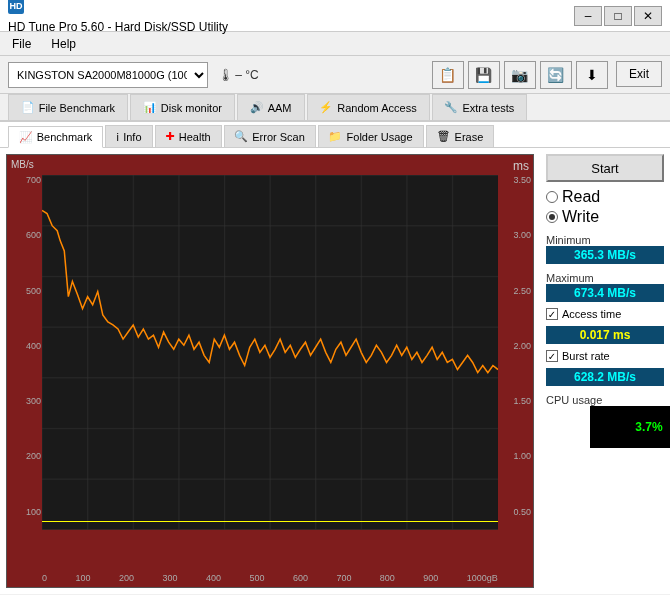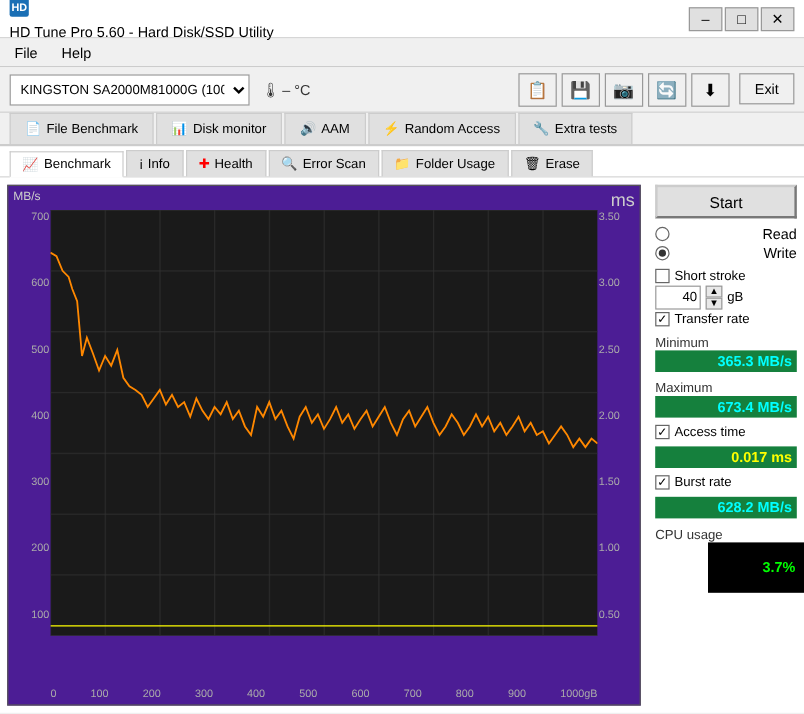--- a/index.html
+++ b/index.html
@@ -24,49 +24,49 @@
     .nav-tabs { background: #f0f0f0; border-bottom: 2px solid #ccc; padding: 0 8px; }
     .nav-row { display: flex; gap: 0; }
     .nav-tab { display: flex; align-items: center; gap: 4px; padding: 4px 12px; cursor: pointer; border: 1px solid #ccc; border-bottom: none; background: #e0e0e0; margin-right: 2px; font-size: 11px; height: 26px; }
     
     .sub-tabs { display: flex; gap: 0; padding: 0 8px; background: white; border-bottom: 1px solid #ccc; height: 26px; align-items: flex-end; }
     .sub-tab { display: flex; align-items: center; gap: 4px; padding: 3px 10px; cursor: pointer; border: 1px solid #ccc; border-bottom: none; background: #e0e0e0; margin-right: 2px; font-size: 11px; height: 22px; }
     .sub-tab.active { background: white; border-bottom: 1px solid white; margin-bottom: -1px; }
     
     .main-content { display: flex; background: white; height: calc(595px - 32px - 24px - 38px - 28px - 27px); }
     
-    .chart-area { flex: 1; background: #4c1d95; position: relative; margin: 6px; border: 1px solid #555; overflow: hidden; }
+    .chart-area { flex: 1; background: #7f1d1d; position: relative; margin: 6px; border: 1px solid #555; overflow: hidden; }
     .chart-title-y { position: absolute; top: 4px; left: 4px; color: #ccc; font-size: 10px; }
-    .chart-title-y2 { position: absolute; top: 4px; right: 4px; color: #ccc; font-size: 15px; }
+    .chart-title-y2 { position: absolute; top: 4px; right: 4px; color: #ccc; font-size: 12px; }
     .chart-svg { position: absolute; top: 20px; left: 35px; right: 35px; bottom: 25px; }
     .x-axis-labels { position: absolute; bottom: 4px; left: 35px; right: 35px; display: flex; justify-content: space-between; color: #aaa; font-size: 9px; }
     .y-axis-labels { position: absolute; top: 20px; left: 2px; bottom: 25px; display: flex; flex-direction: column; justify-content: space-between; color: #aaa; font-size: 9px; text-align: right; width: 32px; }
-    .y-axis-right { position: absolute; top: 20px; right: 2px; bottom: 25px; display: flex; flex-direction: column; justify-content: space-between; color: #aaa; font-size: 9px; text-align: left; width: 32px; }
+    .y-axis-right { position: absolute; top: 20px; right: 2px; bottom: 25px; display: flex; flex-direction: column; justify-content: space-between; color: #aaa; font-size: 9px; text-align: right; width: 32px; }
     
     .right-panel { width: 130px; padding: 6px; display: flex; flex-direction: column; gap: 6px; }
     .start-btn { width: 100%; height: 28px; background: #e0e0e0; border: 2px outset #ccc; cursor: pointer; font-size: 13px; font-weight: normal; }
     
     .radio-group { display: flex; flex-direction: column; gap: 2px; }
-    .radio-item { display: flex; align-items: center; gap: 4px; font-size: 12px; cursor: pointer; justify-content: space-between; }
+    .radio-item { display: flex; align-items: center; gap: 4px; font-size: 16px; cursor: pointer; }
     .radio-circle { width: 12px; height: 12px; border: 1px solid #666; border-radius: 50%; background: white; display: flex; align-items: center; justify-content: center; }
     .radio-circle.selected::after { content: ''; width: 6px; height: 6px; border-radius: 50%; background: #333; display: block; }
     
     .checkbox-group { display: flex; flex-direction: column; gap: 2px; }
     .checkbox-item { display: flex; align-items: center; gap: 4px; font-size: 11px; cursor: pointer; }
     .checkbox-box { width: 12px; height: 12px; border: 1px solid #666; background: white; display: flex; align-items: center; justify-content: center; font-size: 9px; }
     .checkbox-box.checked::after { content: '✓'; font-size: 10px; }
     
     .short-stroke-row { display: flex; align-items: center; gap: 4px; font-size: 11px; }
     .number-input { width: 38px; height: 20px; border: 1px solid #999; font-size: 11px; text-align: right; padding: 1px 2px; }
     .spinner-btns { display: flex; flex-direction: column; }
     .spinner-btn { width: 14px; height: 10px; border: 1px solid #999; background: #e8e8e8; cursor: pointer; display: flex; align-items: center; justify-content: center; font-size: 8px; line-height: 1; }
     .gB-label { font-size: 11px; }
     
     .stat-label { font-size: 11px; color: #333; margin-top: 2px; }
-    .stat-value { background: #15803d; color: #ffff00; text-align: right; font-size: 12px; font-weight: bold; padding: 2px 4px; width: 100%; }
+    .stat-value { background: #0c4a6e; color: #ffff00; text-align: center; font-size: 12px; font-weight: bold; padding: 2px 4px; width: 100%; }
     .stat-value.cyan { color: #00ffff; }
     
     .cpu-value { background: black; color: #00ff00; text-align: center; font-size: 12px; font-weight: bold; padding: 14px 4px; width: 100%; margin-left: 44px; }
   </style>
 </head>
 <body>
 
 <div class="title-bar">
   <div class="title-left">
     <div class="title-icon">HD</div>
@@ -331,39 +331,20 @@
       <label class="radio-item">
         <div class="radio-circle"></div>
         <span>Read</span>
       </label>
       <label class="radio-item">
         <div class="radio-circle selected"></div>
         <span>Write</span>
       </label>
     </div>
 
-    <div class="checkbox-group">
-      <label class="checkbox-item">
-        <div class="checkbox-box"></div>
-        <span>Short stroke</span>
-      </label>
-      <div class="short-stroke-row">
-        <input type="text" class="number-input" value="40" style="">
-        <div class="spinner-btns">
-          <button class="spinner-btn">▲</button>
-          <button class="spinner-btn">▼</button>
-        </div>
-        <span class="gB-label">gB</span>
-      </div>
-
-      <label class="checkbox-item">
-        <div class="checkbox-box checked"></div>
-        <span>Transfer rate</span>
-      </label>
-    </div>
 
     <div>
       <div class="stat-label">Minimum</div>
       <div class="stat-value cyan">365.3 MB/s</div>
     </div>
 
     <div>
       <div class="stat-label">Maximum</div>
       <div class="stat-value cyan">673.4 MB/s</div>
     </div>

